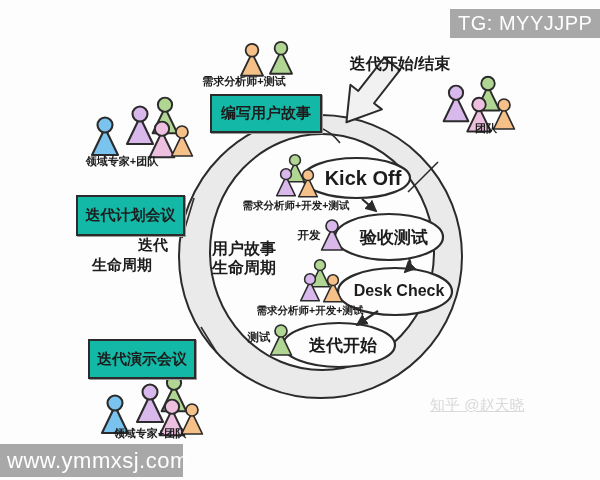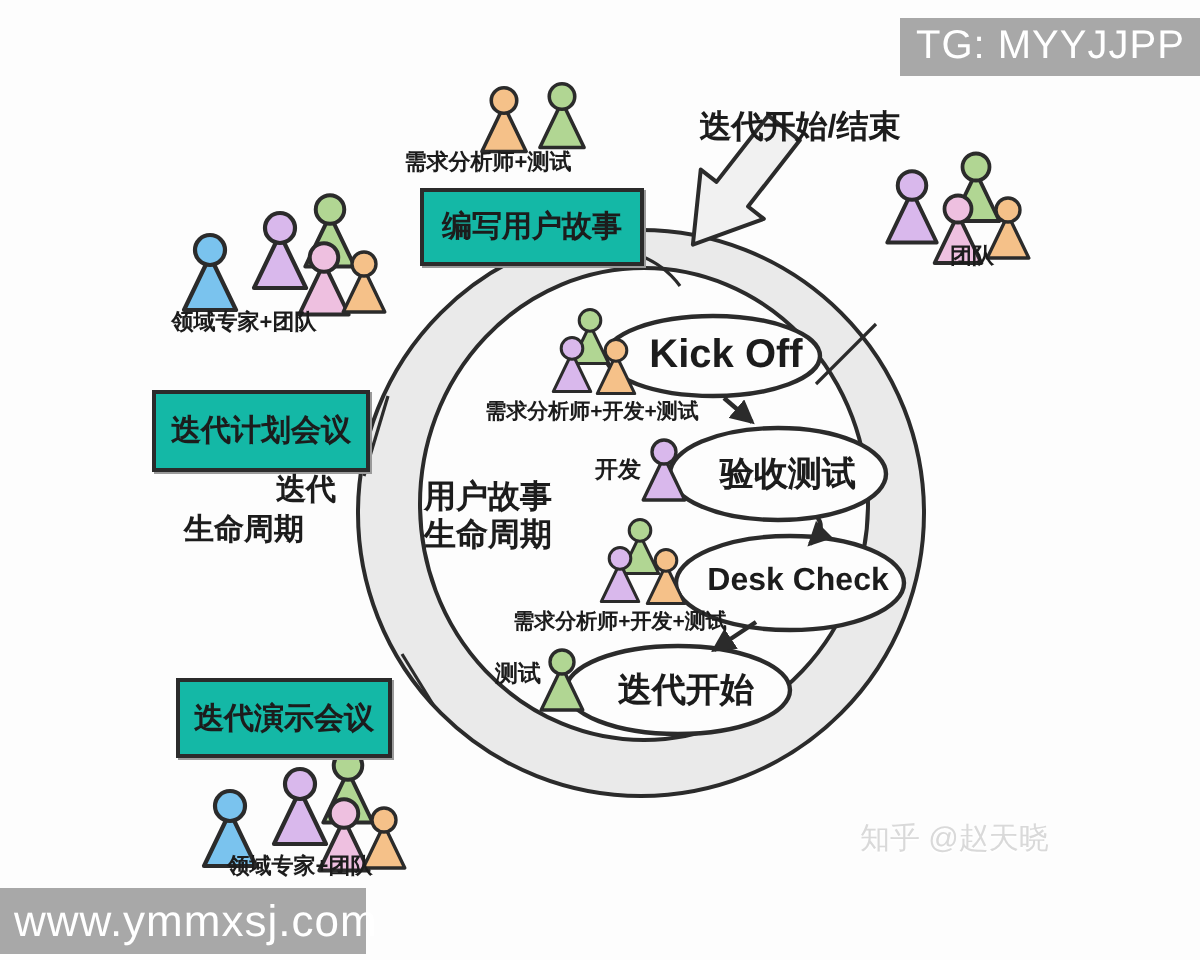--- a/index.html
+++ b/index.html
@@ -134,15 +134,15 @@
   <div class="etext" style="left:399px;top:291px;font-size:16px;">Desk Check</div>
   <div class="etext" style="left:343px;top:345px;font-size:17px;">迭代开始</div>
 
   <div class="lbl" style="left:296px;top:206px;font-size:10.5px;">需求分析师+开发+测试</div>
   <div class="lbl" style="left:310px;top:311px;font-size:10.5px;">需求分析师+开发+测试</div>
   <div class="lbl" style="left:309px;top:235px;font-size:11.5px;">开发</div>
   <div class="lbl" style="left:259px;top:337px;font-size:11.5px;">测试</div>
 
   <div class="banner" style="left:450px;top:9px;width:150px;height:29px;padding-left:8px;">TG: MYYJJPP</div>
   <div class="banner" style="left:0;top:444px;width:176px;height:33px;padding-left:7px;font-size:22px;">www.ymmxsj.com</div>
-  <div class="credit" style="left:430px;top:410px;">知乎 @赵天晓</div>
+  <div class="credit" style="left:430px;top:396px;text-decoration:underline;">知乎 @赵天晓</div>
 
 </div>
 
 </body></html>

